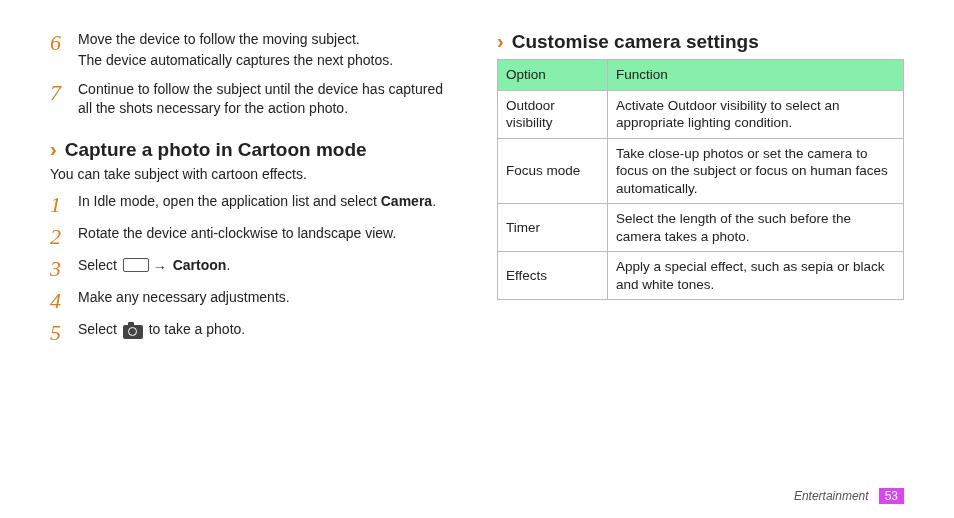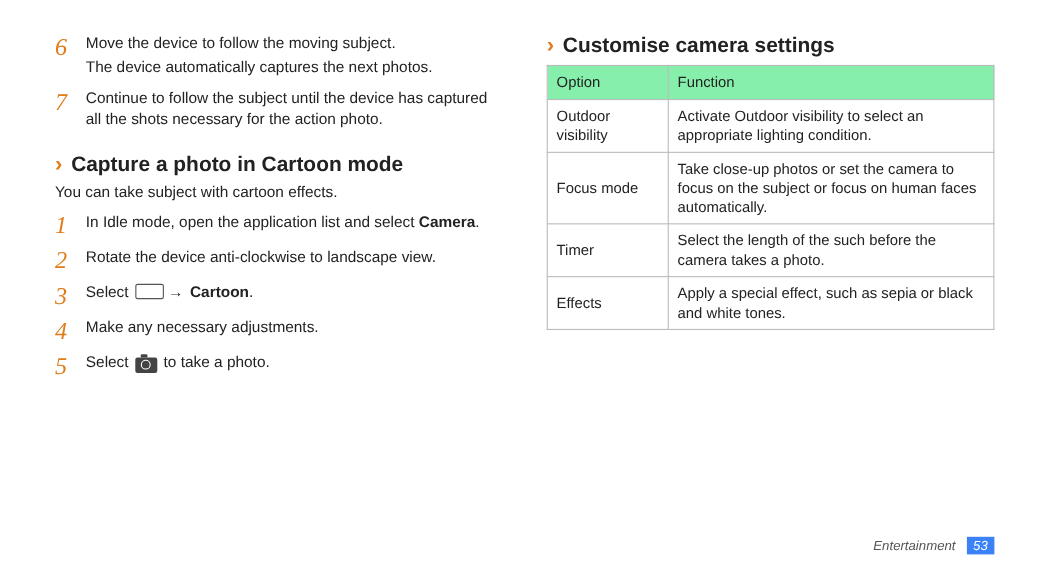--- a/index.html
+++ b/index.html
@@ -130,24 +130,23 @@
     position: absolute;
     bottom: 14px;
     right: 50px;
     display: flex;
     align-items: center;
     gap: 10px;
     font-size: 12px;
   }
   .footer .sect { font-style: italic; color: #555; }
   .footer .pg {
-    background: #3b82f6;
+    background: #d946ef;
     color: #fff;
     padding: 1px 6px;
-    font-style: italic;
     font-size: 12px;
   }
 </style>
 </head>
 <body>
 
 <div class="page">
 
   <div class="col">
     <ol class="steps">

